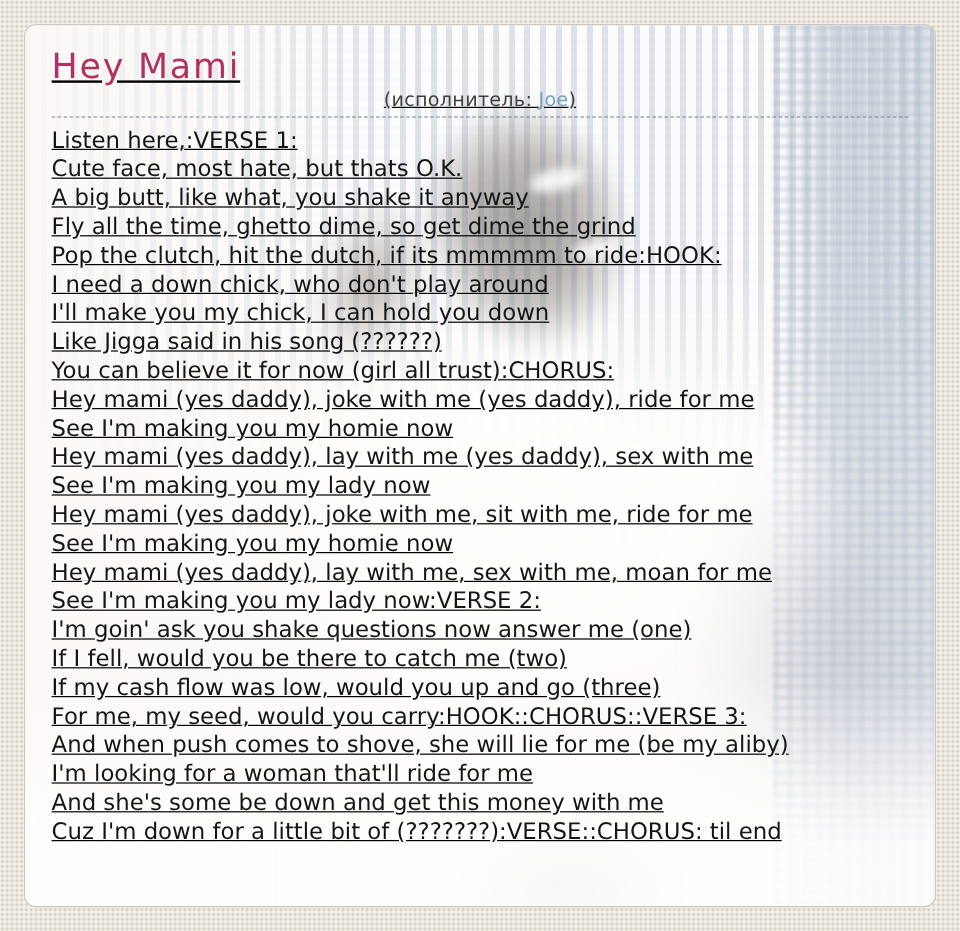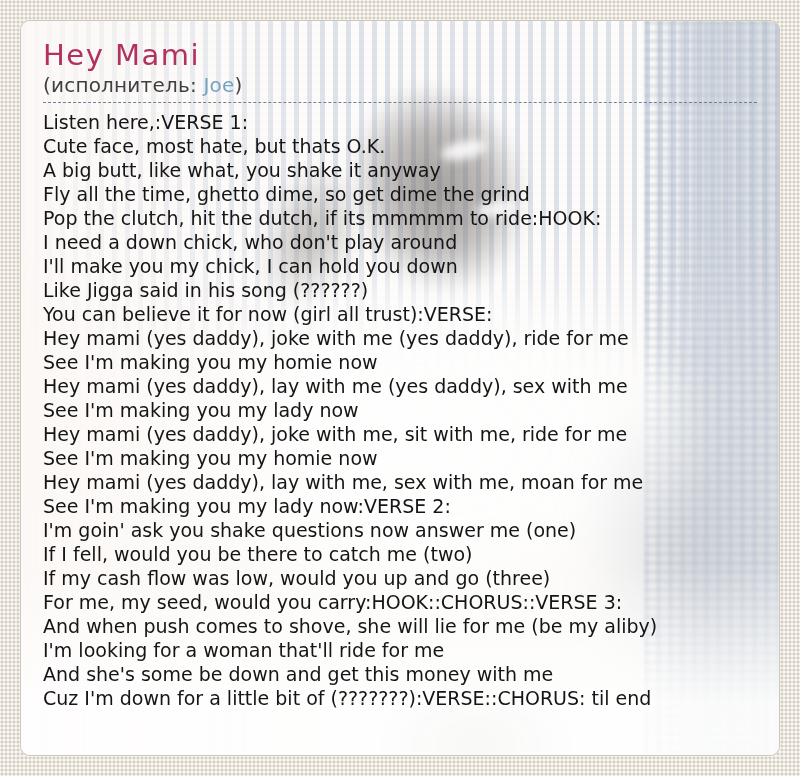--- a/index.html
+++ b/index.html
@@ -71,27 +71,27 @@
   }
   .ph-fade-left{
     inset:0;
     background:linear-gradient(90deg, rgba(252,247,245,.95), rgba(252,247,245,.55) 16%, rgba(252,247,245,0) 42%);
   }
   .ph-fade-bottom{
     inset:0;
     background:linear-gradient(180deg, rgba(255,255,255,0) 74%, rgba(255,255,255,.9) 93%);
   }
   
-  .content{position:relative;z-index:2;padding:18px 22px 0 22px;}
+  .content{position:relative;z-index:2;padding:18px 22px 0 22px;text-decoration:underline;}
   header{border-bottom:1px dashed #6f8096;padding-bottom:5px;}
   h1{
     margin:0;font-size:29px;line-height:1.15;font-weight:400;
     letter-spacing:1.5px;color:#b13160;
   }
-  .subtitle{margin:1px 0 0 0;font-size:20px;color:#3f3f3f;letter-spacing:.2px;}
+  .subtitle{margin:1px 0 0 0;font-size:16px;color:#3f3f3f;letter-spacing:.2px;text-align:center;}
   .artist{color:#74a4c2;text-decoration:none;cursor:pointer;}
   .lyrics{padding-top:7px;font-size:19px;line-height:24px;color:#151515;}
   .line{white-space:nowrap;}
 </style>
 </head>
 <body>
 
 <div class="page">
   <div class="card">
 
@@ -117,21 +117,21 @@
 
       <div class="lyrics">
         <div class="line">Listen here,:VERSE 1:</div>
         <div class="line">Cute face, most hate, but thats O.K.</div>
         <div class="line">A big butt, like what, you shake it anyway</div>
         <div class="line">Fly all the time, ghetto dime, so get dime the grind</div>
         <div class="line">Pop the clutch, hit the dutch, if its mmmmm to ride:HOOK:</div>
         <div class="line">I need a down chick, who don't play around</div>
         <div class="line">I'll make you my chick, I can hold you down</div>
         <div class="line">Like Jigga said in his song (??????)</div>
-        <div class="line">You can believe it for now (girl all trust):VERSE:</div>
+        <div class="line">You can believe it for now (girl all trust):CHORUS:</div>
         <div class="line">Hey mami (yes daddy), joke with me (yes daddy), ride for me</div>
         <div class="line">See I'm making you my homie now</div>
         <div class="line">Hey mami (yes daddy), lay with me (yes daddy), sex with me</div>
         <div class="line">See I'm making you my lady now</div>
         <div class="line">Hey mami (yes daddy), joke with me, sit with me, ride for me</div>
         <div class="line">See I'm making you my homie now</div>
         <div class="line">Hey mami (yes daddy), lay with me, sex with me, moan for me</div>
         <div class="line">See I'm making you my lady now:VERSE 2:</div>
         <div class="line">I'm goin' ask you shake questions now answer me (one)</div>
         <div class="line">If I fell, would you be there to catch me (two)</div>

